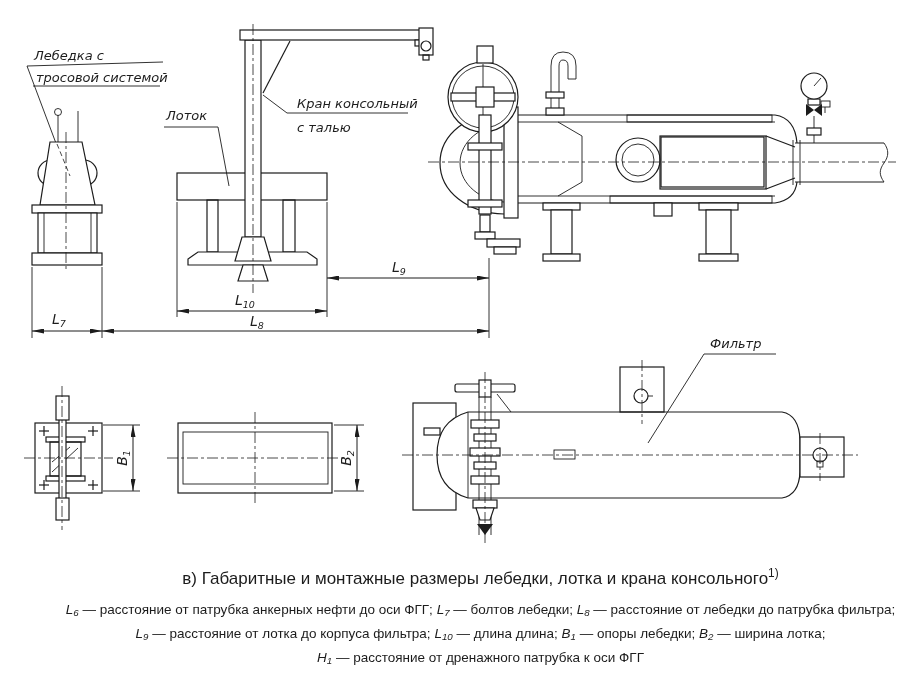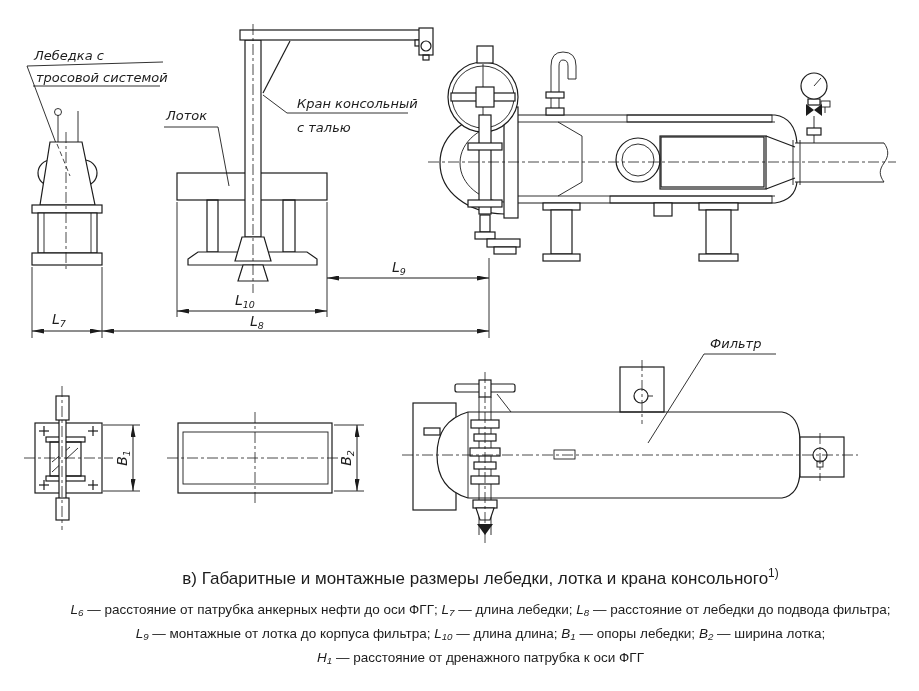--- a/index.html
+++ b/index.html
@@ -283,17 +283,17 @@
 
   <g>
     <text class="lbl" x="710" y="348">Фильтр</text>
     <polyline class="thin" points="776,354 704,354 648,443"></polyline>
   </g>
 </svg>
 
 <div class="caption"><span>в) Габаритные и монтажные размеры лебедки, лотка и крана консольного</span><sup>1)</sup></div>
 
 <div class="legend">
-      <div class="legend-line"><span class="var">L<sub>6</sub></span><span> — расстояние от патрубка анкерных нефти до оси ФГГ;  </span><span class="var">L<sub>7</sub></span><span> — длина лебедки;  </span><span class="var">L<sub>8</sub></span><span> — расстояние от лебедки до подвода фильтра;</span></div>
-      <div class="legend-line"><span class="var">L<sub>9</sub></span><span> — монтажные от лотка до корпуса фильтра; </span><span class="var">L<sub>10</sub></span><span> — длина длина; </span><span class="var">B<sub>1</sub></span><span> — опоры лебедки; </span><span class="var">B<sub>2</sub></span><span> — ширина лотка;</span></div>
+      <div class="legend-line"><span class="var">L<sub>6</sub></span><span> — расстояние от патрубка анкерных нефти до оси ФГГ;  </span><span class="var">L<sub>7</sub></span><span> — болтов лебедки;  </span><span class="var">L<sub>8</sub></span><span> — расстояние от лебедки до патрубка фильтра;</span></div>
+      <div class="legend-line"><span class="var">L<sub>9</sub></span><span> — расстояние от лотка до корпуса фильтра; </span><span class="var">L<sub>10</sub></span><span> — длина длина; </span><span class="var">B<sub>1</sub></span><span> — опоры лебедки; </span><span class="var">B<sub>2</sub></span><span> — ширина лотка;</span></div>
       <div class="legend-line"><span class="var">H<sub>1</sub></span><span> — расстояние от дренажного патрубка к оси ФГГ</span></div>
     </div>
 </div>
 
 </body></html>

